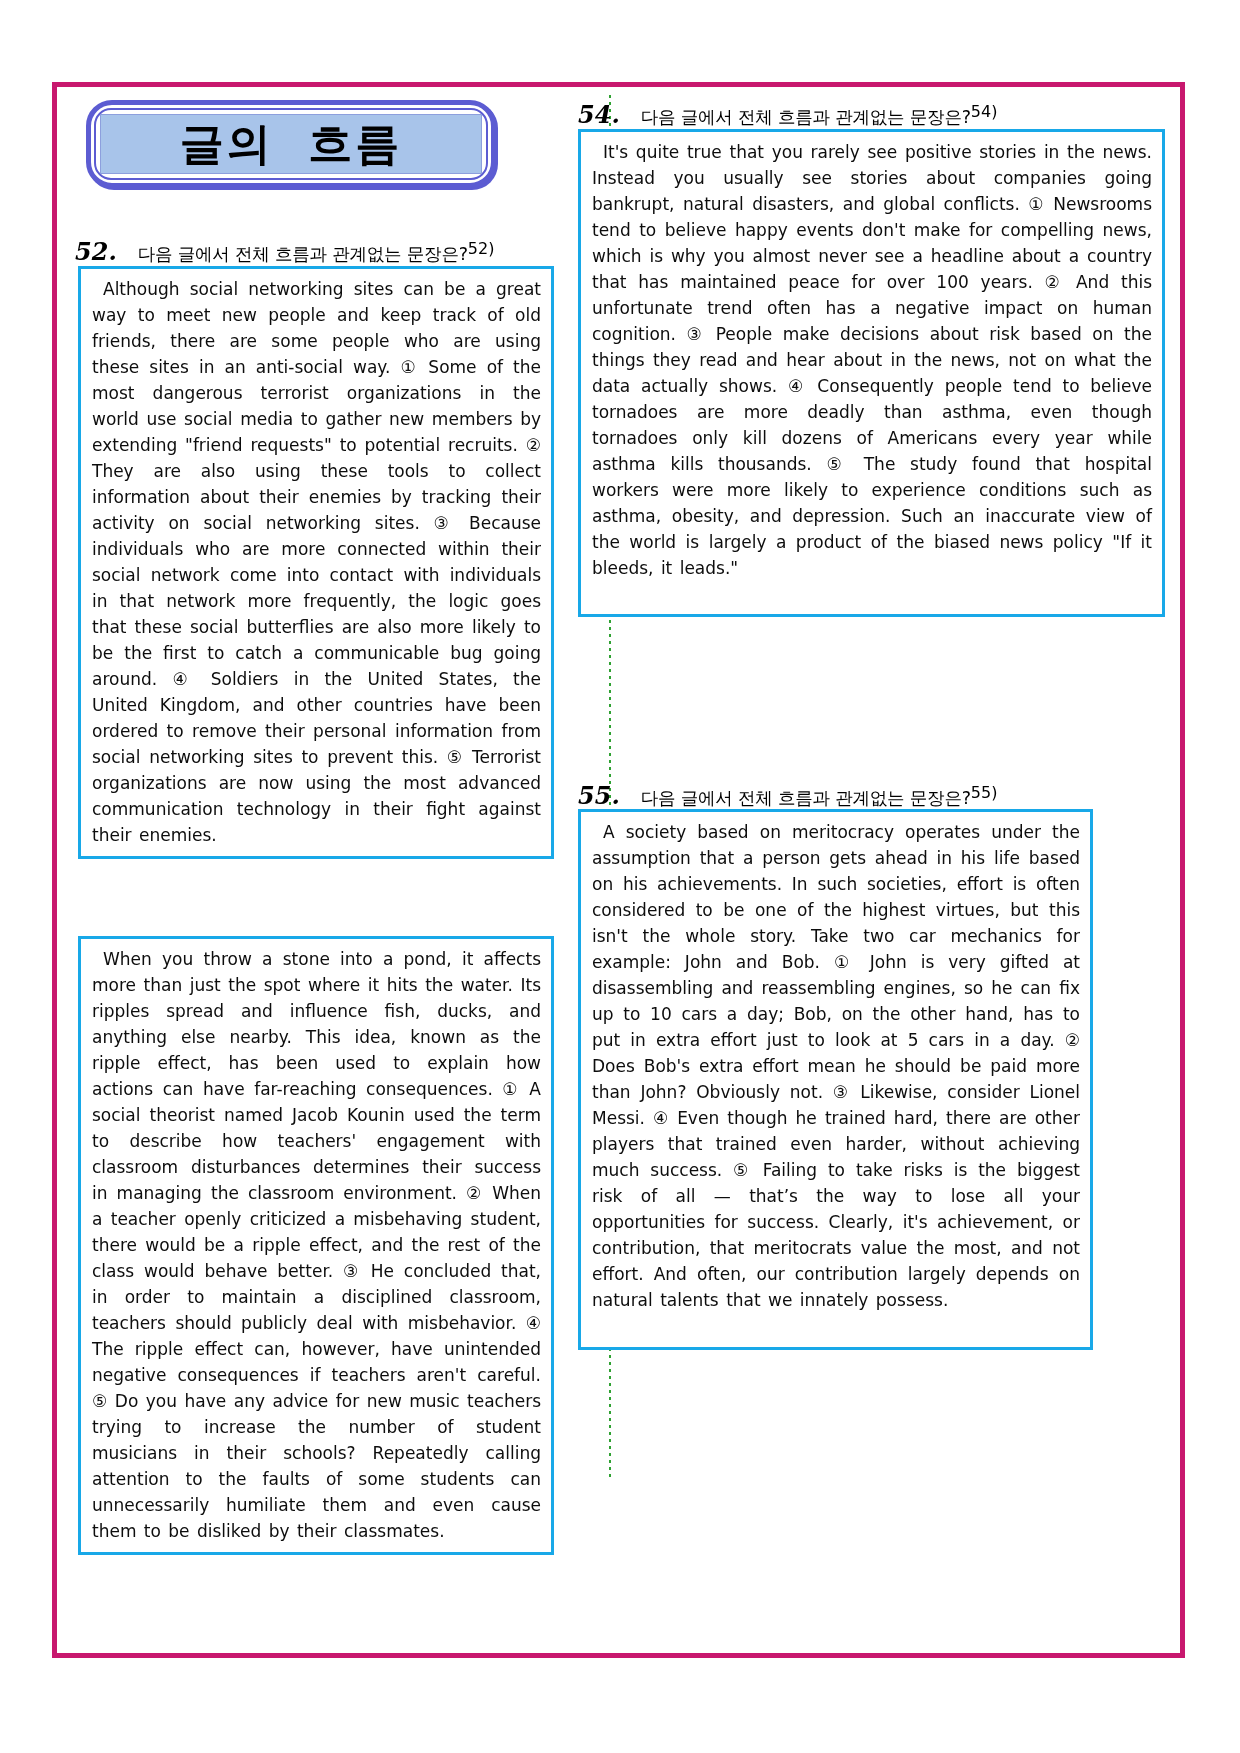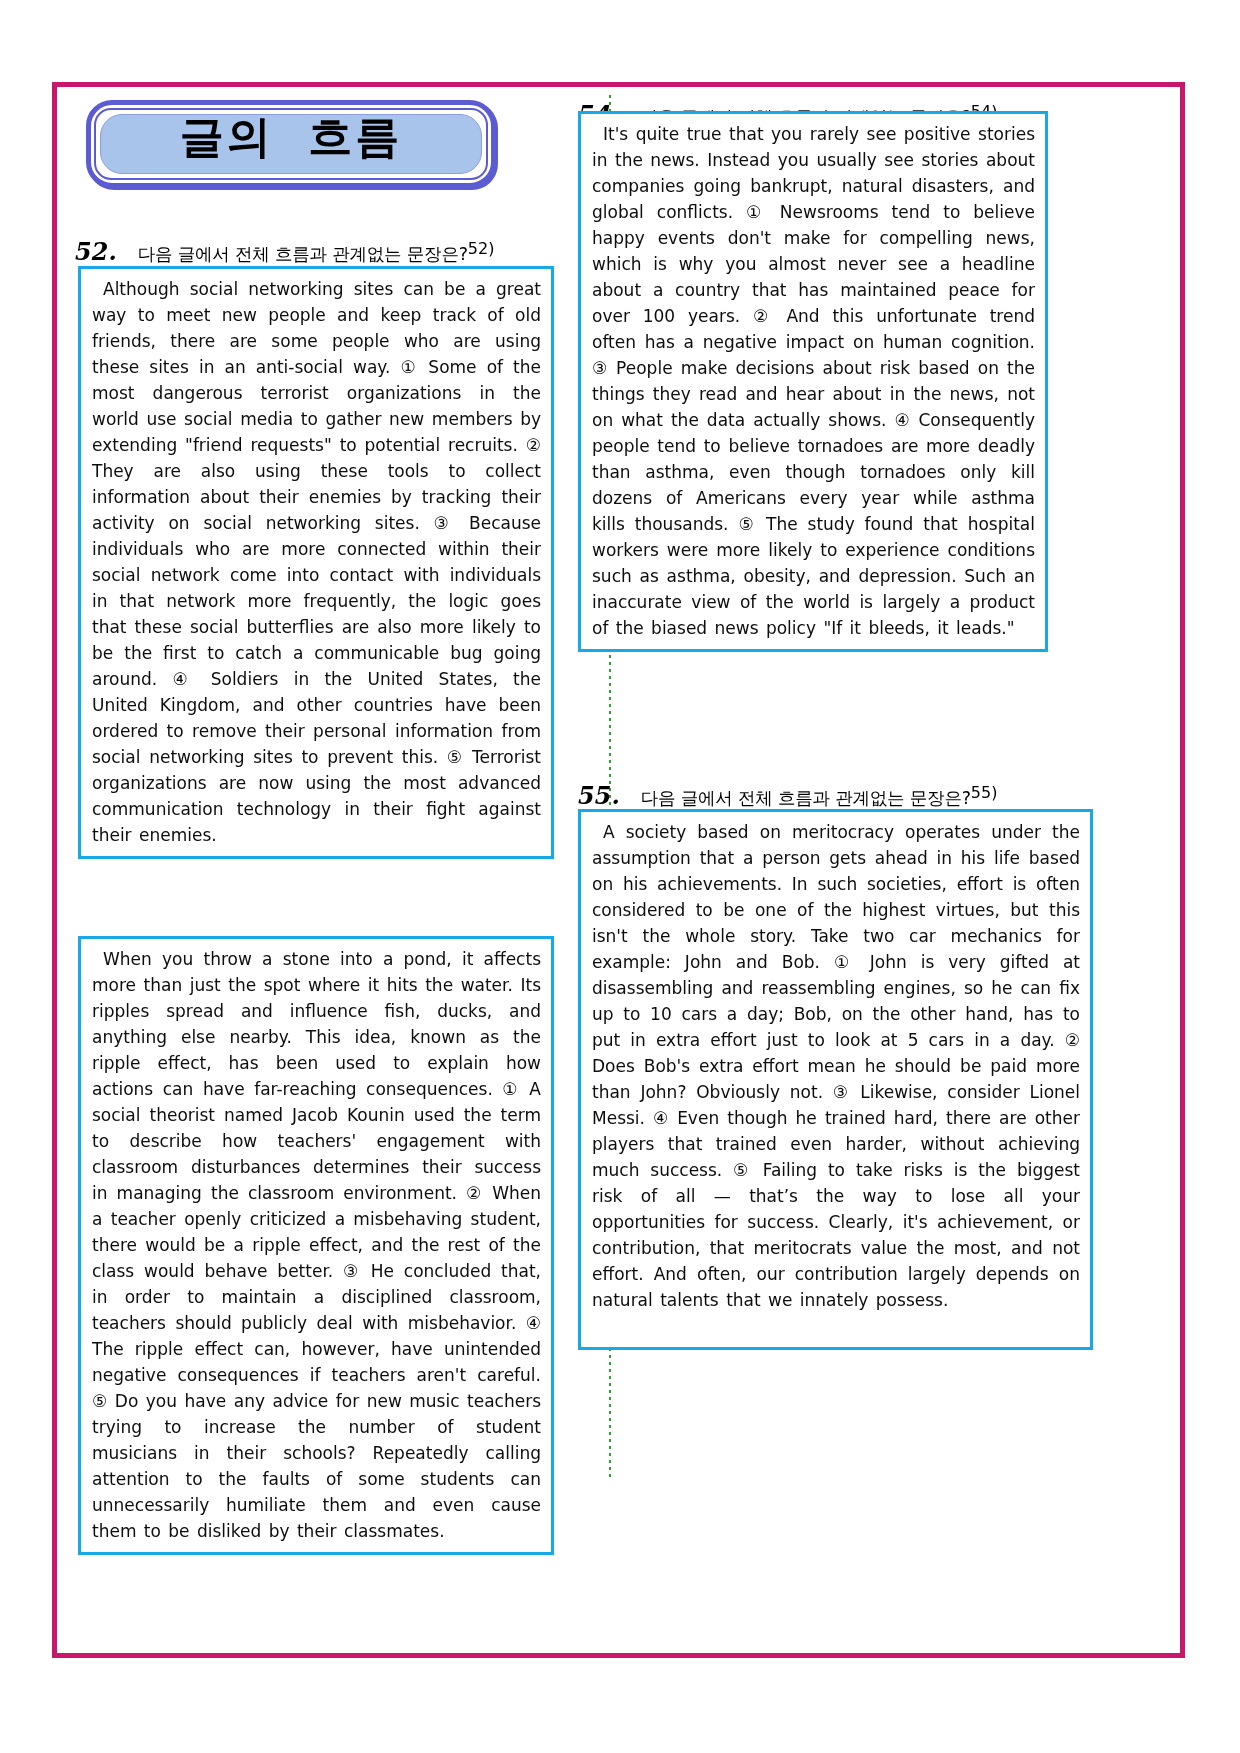--- a/index.html
+++ b/index.html
@@ -40,24 +40,25 @@
     box-sizing: border-box;
     height: 100%;
     border: 2px solid var(--banner-border, #5C5CD2);
     border-radius: 17px;
     padding: 4px;
     background: #ffffff;
   }
   .banner-inner {
     box-sizing: border-box;
     height: 100%;
-    border-radius: 22px;
+    border-radius: 0;
     background: var(--banner-fill, #A8C4EA);
     border: 1px solid #8d9fdd;
     display: flex;
+    align-items: center;
     justify-content: center;
   }
   .banner-title {
     font-size: 44px;
     font-weight: bold;
     color: #000;
     letter-spacing: 3px;
     word-spacing: 16px;
     line-height: 1;
   }
@@ -112,21 +113,21 @@
       var(--divider-green, #2FA132) 3px,
       transparent 3px,
       transparent 7px);
   }
   
   .pos-q52-header { left: 75px;  top: 237px; width: 482px; }
   .pos-q52-box    { left: 78px;  top: 266px; width: 476px; min-height: 578px; }
   .pos-q53-header { left: 75px;  top: 907px; width: 482px; }
   .pos-q53-box    { left: 78px;  top: 936px; width: 476px; min-height: 586px; }
   .pos-q54-header { left: 578px; top: 100px; width: 588px; }
-  .pos-q54-box    { left: 578px; top: 111px; width: 470px; min-height: 488px; }
+  .pos-q54-box    { left: 578px; top: 129px; width: 587px; min-height: 488px; }
   .pos-q55-header { left: 578px; top: 781px; width: 588px; }
   .pos-q55-box    { left: 578px; top: 809px; width: 515px; min-height: 541px; }
   
   .page-number {
     position: absolute;
     left: 0; top: 1690px;
     width: 100%;
     text-align: center;
     font-size: 21px;
     color: #111;

